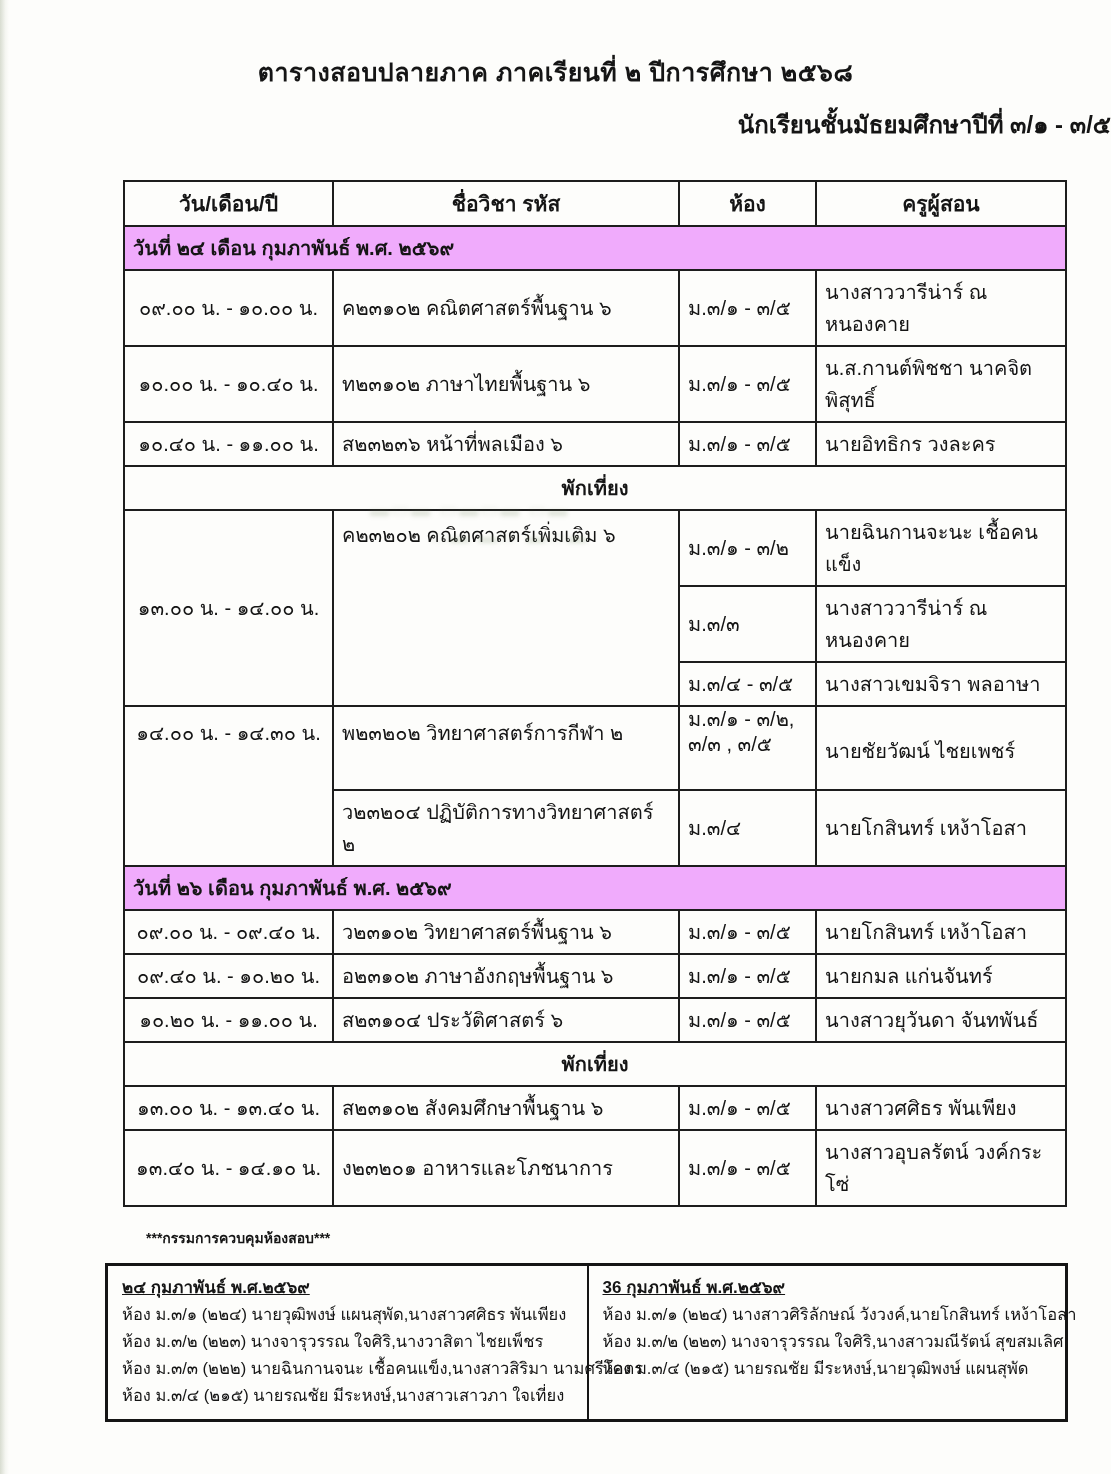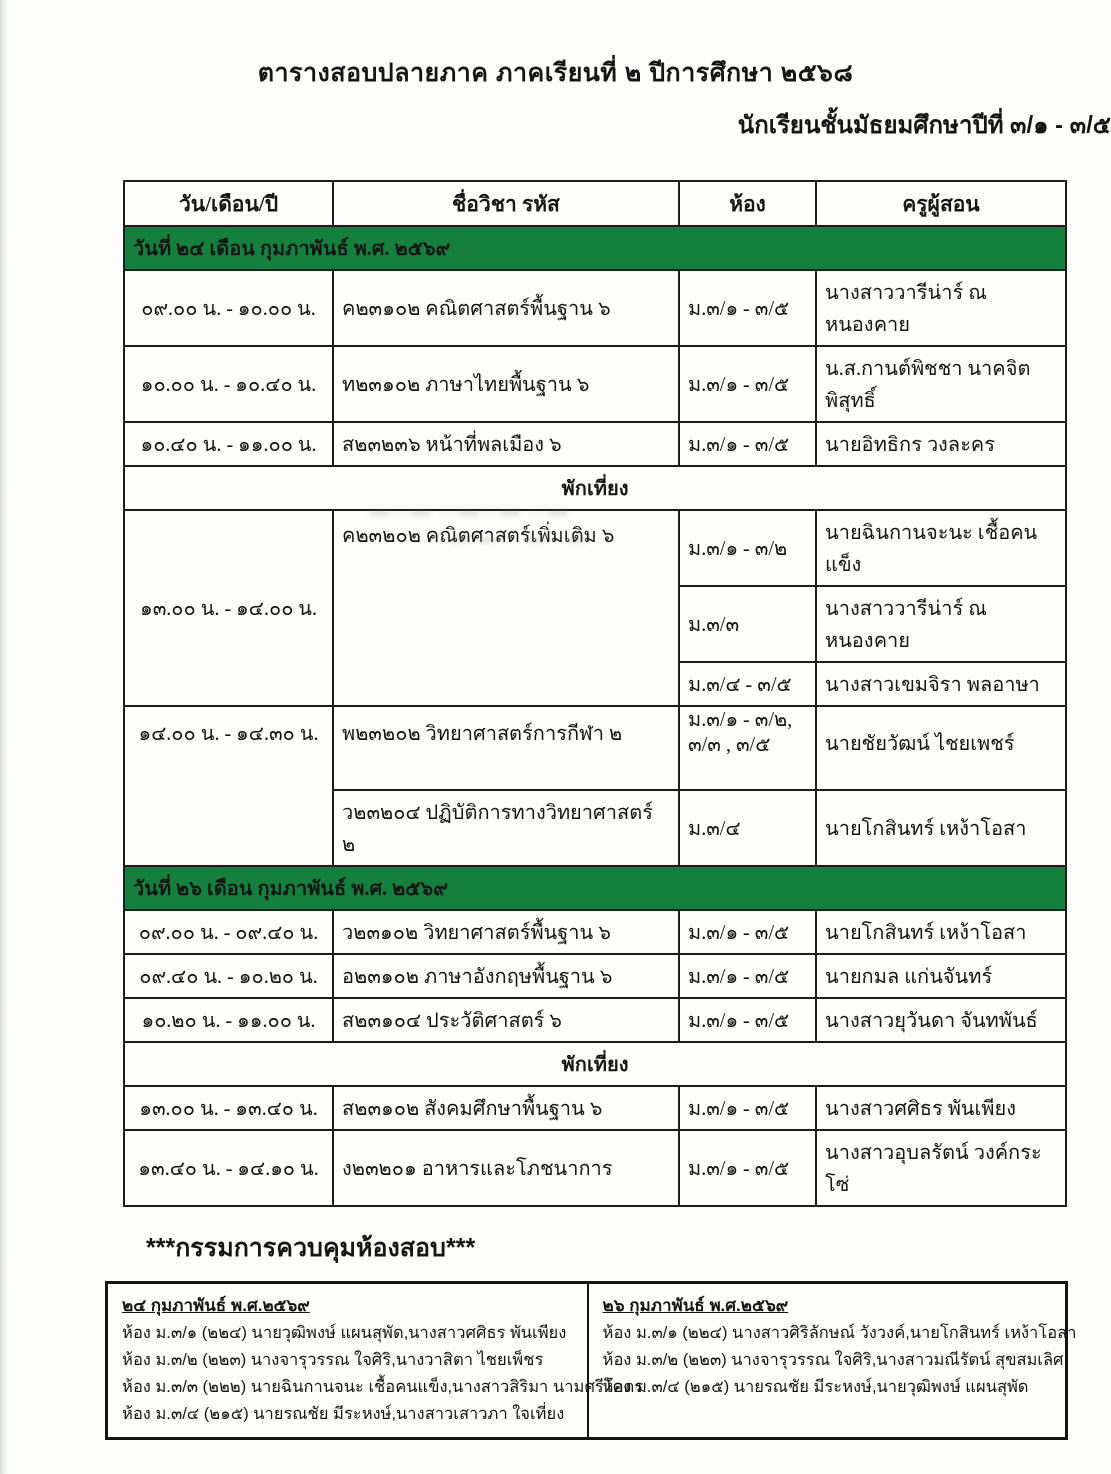--- a/index.html
+++ b/index.html
@@ -47,49 +47,48 @@
     width: 942px;
     table-layout: fixed;
   }
   table.exam th, table.exam td {
     border: 2px solid #1d1d1d;
     font-size: 20px;
     padding: 5px 8px;
     height: 36px;
     vertical-align: middle;
     overflow: hidden;
-    font-family: Liberation Serif, serif;
   }
   table.exam th {
     font-weight: bold;
     text-align: center;
     height: 38px;
     font-size: 21px;
   }
   td.c-time { text-align: center; padding-left: 2px; padding-right: 2px; }
   td.c-subj { text-align: left; }
   td.c-room { text-align: left; }
   td.c-teacher { text-align: left; }
   td.date-band {
-    background: #15803d;
+    background: #f0abfc;
     font-weight: bold;
     font-size: 21px;
     height: 33px;
     padding: 3px 10px;
   }
   td.lunch {
     text-align: center;
     font-weight: bold;
     font-size: 21px;
   }
   td.prelines { white-space: pre-line; line-height: 1.25; }
   .proctor-title {
     margin: 20px 0 0 146px;
     font-weight: bold;
-    font-size: 25px;
+    font-size: 14px;
   }
   .proctor-box {
     margin: 14px 0 0 105px;
     width: 963px;
     border: 3px solid #151515;
     display: flex;
   }
   .proctor-col {
     width: 50%;
     padding: 8px 10px 10px 14px;
@@ -170,21 +169,21 @@
     <tr>
       <td class="c-room">ม.๓/๔ - ๓/๕</td>
       <td class="c-teacher">นางสาวเขมจิรา พลอาษา</td>
     </tr>
 
     <tr>
       <td class="c-time" rowspan="2" style="vertical-align:top; padding-top:10px;">๑๔.๐๐ น. - ๑๔.๓๐ น.</td>
       <td class="c-subj" style="vertical-align:top; padding-top:10px;">พ๒๓๒๐๒ วิทยาศาสตร์การกีฬา ๒</td>
       <td class="c-room prelines" style="vertical-align:top; padding-top:0; height:84px;">ม.๓/๑ - ๓/๒,
 ๓/๓ , ๓/๕</td>
-      <td class="c-teacher" style="vertical-align:top; padding-top:20px;">นายชัยวัฒน์ ไชยเพชร์</td>
+      <td class="c-teacher" style="vertical-align:top; padding-top:28px;">นายชัยวัฒน์ ไชยเพชร์</td>
     </tr>
     <tr>
       <td class="c-subj">ว๒๓๒๐๔ ปฏิบัติการทางวิทยาศาสตร์ ๒</td>
       <td class="c-room">ม.๓/๔</td>
       <td class="c-teacher">นายโกสินทร์ เหง้าโอสา</td>
     </tr>
 
     <tr>
       <td class="date-band" colspan="4">วันที่ ๒๖  เดือน กุมภาพันธ์  พ.ศ. ๒๕๖๙</td>
     </tr>
@@ -232,19 +231,19 @@
 <div class="proctor-box">
   <div class="proctor-col">
     <div class="proctor-heading">๒๔ กุมภาพันธ์ พ.ศ.๒๕๖๙</div>
     <div class="proctor-line">ห้อง ม.๓/๑ (๒๒๔)  นายวุฒิพงษ์  แผนสุพัด,นางสาวศศิธร  พันเพียง</div>
     <div class="proctor-line">ห้อง ม.๓/๒ (๒๒๓)  นางจารุวรรณ ใจศิริ,นางวาสิตา ไชยเพ็ชร</div>
     <div class="proctor-line">ห้อง ม.๓/๓ (๒๒๒)  นายฉินกานจนะ เชื้อคนแข็ง,นางสาวสิริมา  นามศรีโคตร</div>
     <div class="proctor-line">ห้อง ม.๓/๔ (๒๑๕)  นายรณชัย  มีระหงษ์,นางสาวเสาวภา  ใจเที่ยง</div>
 
   </div>
   <div class="proctor-col right">
-    <div class="proctor-heading">๒๖ กุมภาพันธ์ พ.ศ.๒๕๖๙</div>
+    <div class="proctor-heading">36 กุมภาพันธ์ พ.ศ.๒๕๖๙</div>
     <div class="proctor-line">ห้อง ม.๓/๑ (๒๒๔)  นางสาวศิริลักษณ์ วังวงค์,นายโกสินทร์  เหง้าโอสา</div>
     <div class="proctor-line">ห้อง ม.๓/๒ (๒๒๓)  นางจารุวรรณ  ใจศิริ,นางสาวมณีรัตน์  สุขสมเลิศ</div>
     <div class="proctor-line">ห้อง ม.๓/๔ (๒๑๕)  นายรณชัย  มีระหงษ์,นายวุฒิพงษ์  แผนสุพัด</div>
 
   </div>
 </div>
 
 </body></html>

